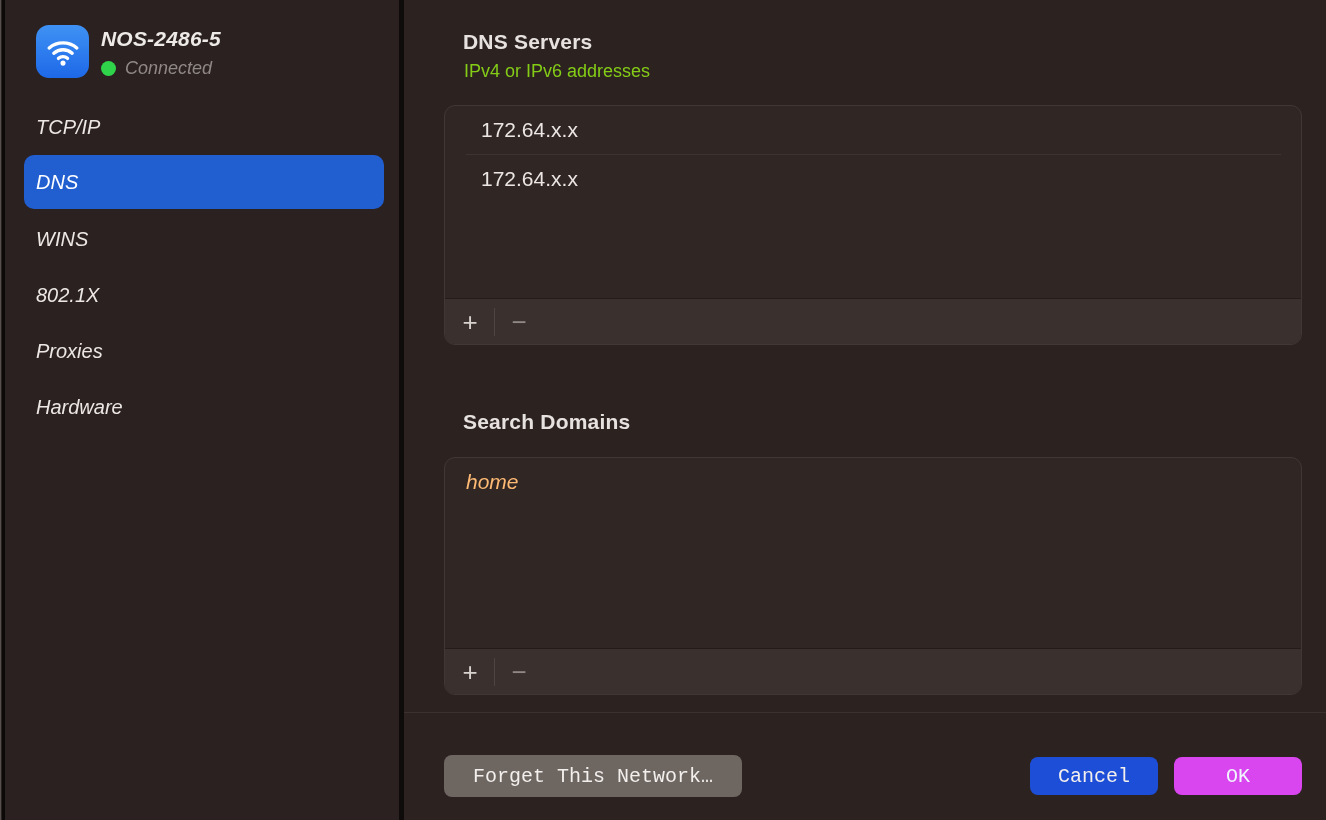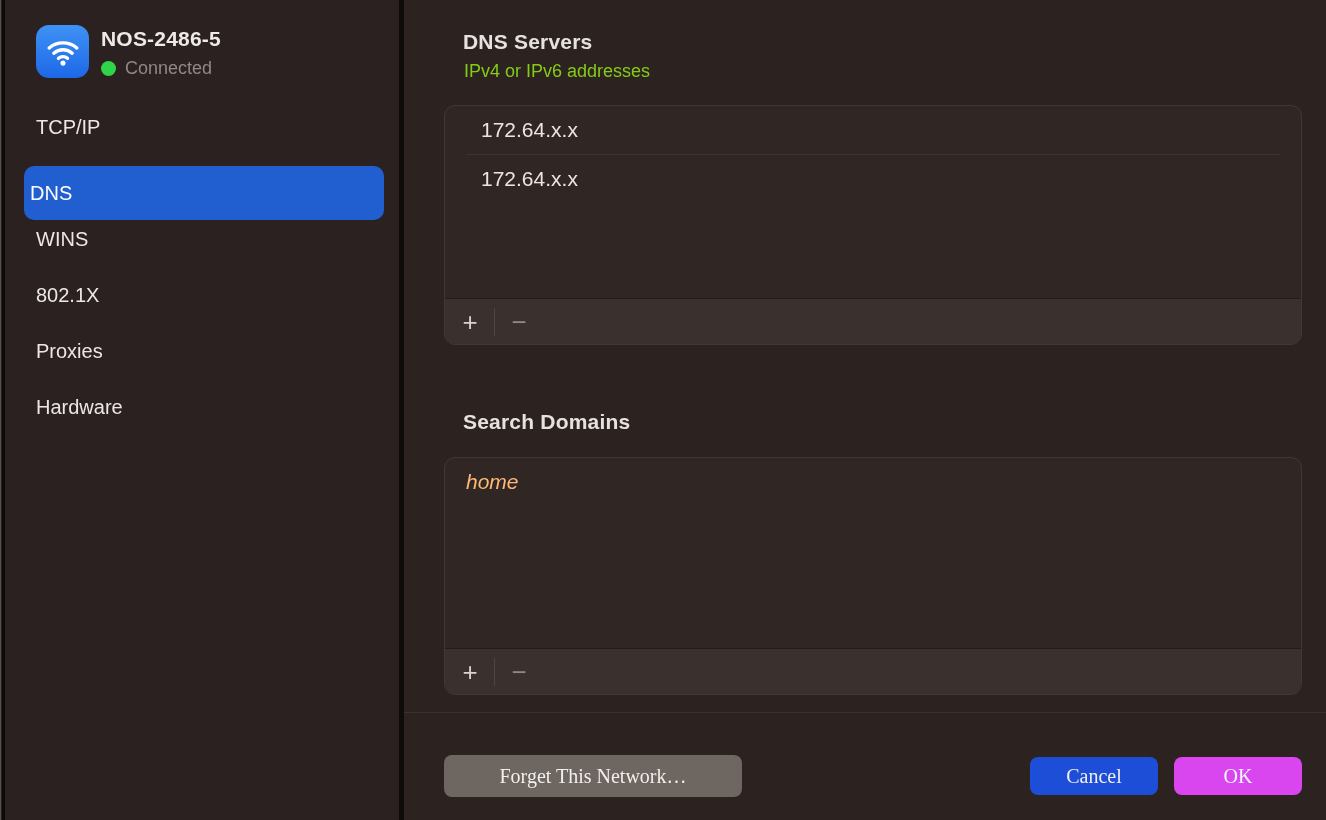--- a/index.html
+++ b/index.html
@@ -10,20 +10,21 @@
     position: relative;
     -webkit-font-smoothing: antialiased;
   }
   .window { position: absolute; inset: 0; }
 
   
   .sidebar {
     position: absolute; left: 0; top: 0; width: 399px; height: 820px;
     background: #2a2120;
     border-left: 1px solid #55504e;
+    font-style: italic;
   }
   .sidebar-edge {
     position: absolute; left: 1px; top: 0; width: 3px; height: 820px;
     background: #0c0909;
   }
   .vertical-divider {
     position: absolute; left: 399px; top: 0; width: 5px; height: 820px;
     background: #0e0b0a;
   }
   .net-header { position: absolute; left: 35px; top: 25px; display: flex; }
@@ -46,21 +47,21 @@
   .nav-item {
     position: absolute; left: 23px; width: 360px; height: 54px;
     display: flex; align-items: center;
     border-radius: 10px;
     color: #ece7e5; font-size: 20px;
     padding-left: 12px;
     cursor: default;
   }
   .nav-item.selected { background: #215ed0; color: #ffffff; }
   .nav-item-0 { top: 0px; }
-  .nav-item-1 { top: 66px; padding-left: 6px; }
+  .nav-item-1 { top: 55px; }
   .nav-item-2 { top: 112px; }
   .nav-item-3 { top: 168px; }
   .nav-item-4 { top: 224px; }
   .nav-item-5 { top: 280px; }
 
   
   .main { position: absolute; left: 404px; top: 0; width: 922px; height: 820px; }
 
   .section-title {
     position: absolute; left: 59px;
@@ -117,21 +118,21 @@
   
   .bottom-divider {
     position: absolute; left: 0; top: 712px; width: 922px; height: 1px;
     background: #3b3230;
   }
   .btn {
     position: absolute;
     display: flex; align-items: center; justify-content: center;
     border: none; border-radius: 8px;
     font-size: 20px; color: #f3efed;
-    font-family: Liberation Serif, serif;
+    font-family: Liberation Mono, monospace;
     cursor: default;
   }
   .btn-forget { left: 40px; top: 755px; width: 298px; height: 42px; background: #6d6661; }
   .btn-cancel { left: 626px; top: 757px; width: 128px; height: 38px; background: #1d4ed8; }
   .btn-ok     { left: 770px; top: 757px; width: 128px; height: 38px; background: #d946ef; color: #f0f6fd; }
 </style>
 </head>
 <body>
 
 <div class="window">

